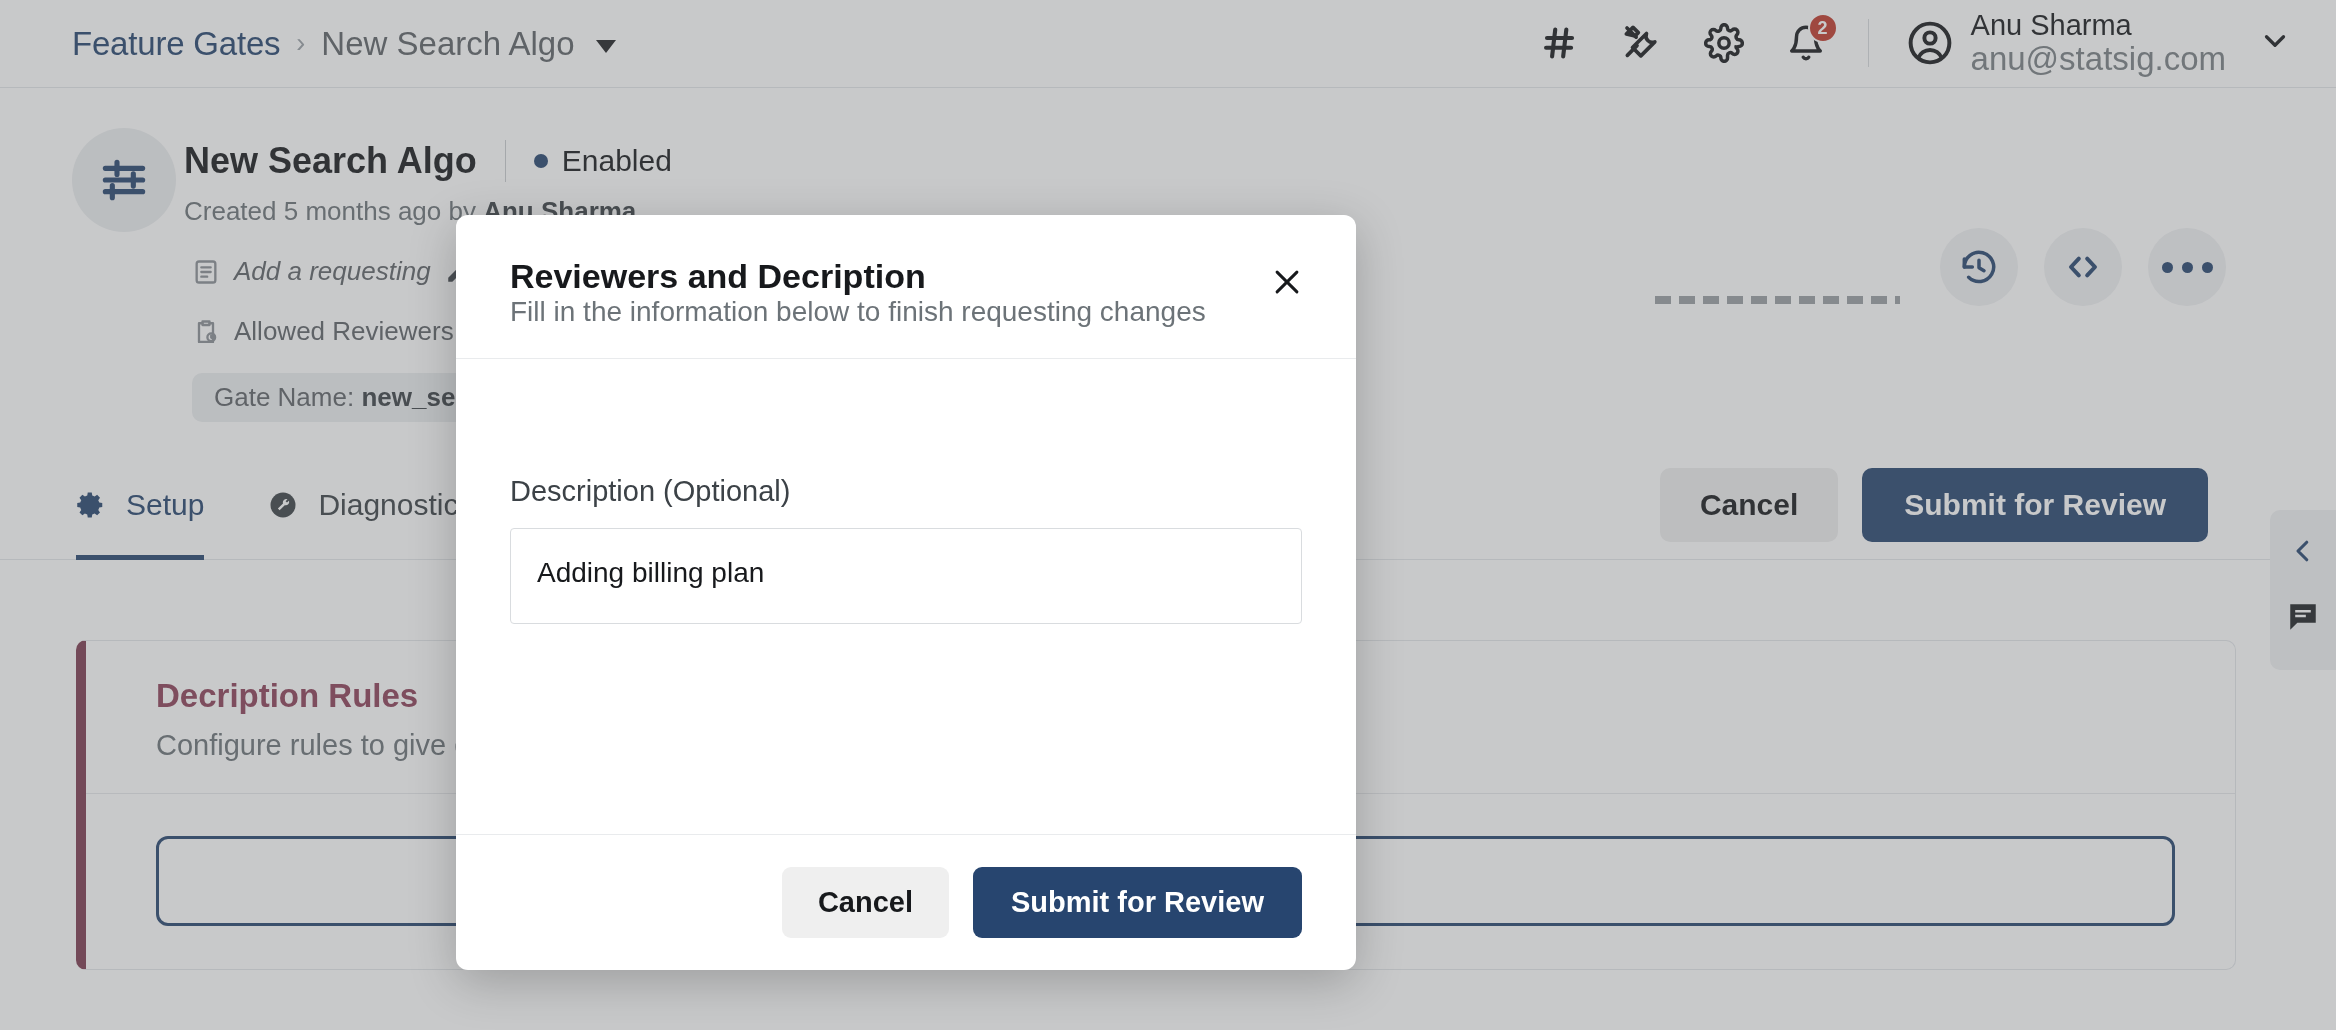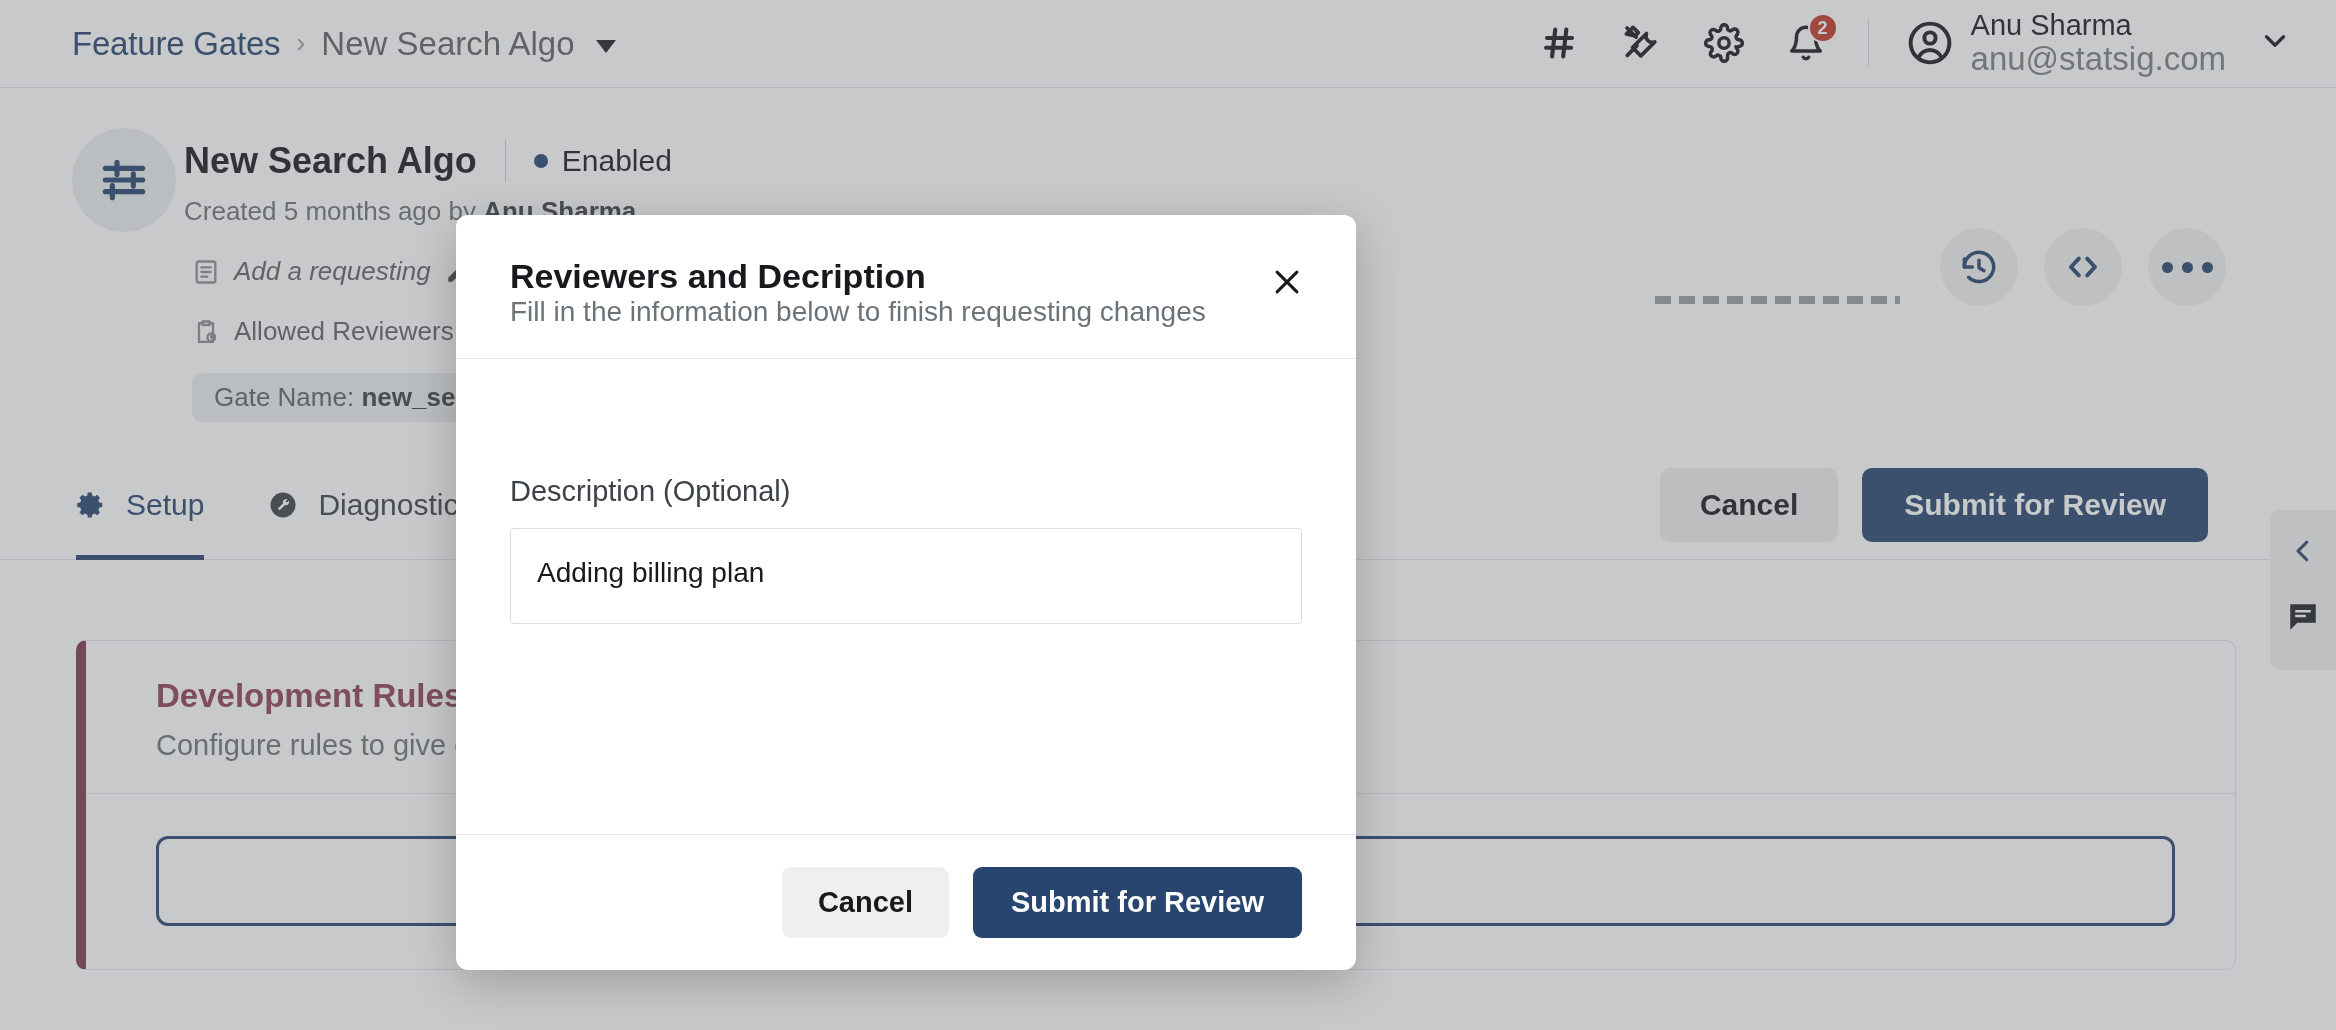--- a/index.html
+++ b/index.html
@@ -376,21 +376,21 @@
     </div>
 
     <div class="head-btns">
       <button class="btn btn-sec">Cancel</button>
       <button class="btn btn-pri">Submit for Review</button>
     </div>
   </div>
 
   <div class="content">
     <div class="rules-card">
-      <div class="rules-title">Development Rules</div>
+      <div class="rules-title">Decription Rules</div>
       <div class="rules-sub">Configure rules to give diff</div>
       <div class="rules-divider"></div>
       <div class="rule-box"></div>
     </div>
   </div>
 
   <div class="rightrail">
     <span class="rail-ico">
       <svg width="30" height="30" viewBox="0 0 24 24" fill="none" stroke="currentColor" stroke-width="2.5" stroke-linecap="round" stroke-linejoin="round">
           <path d="M15 5l-7 7 7 7"></path>

